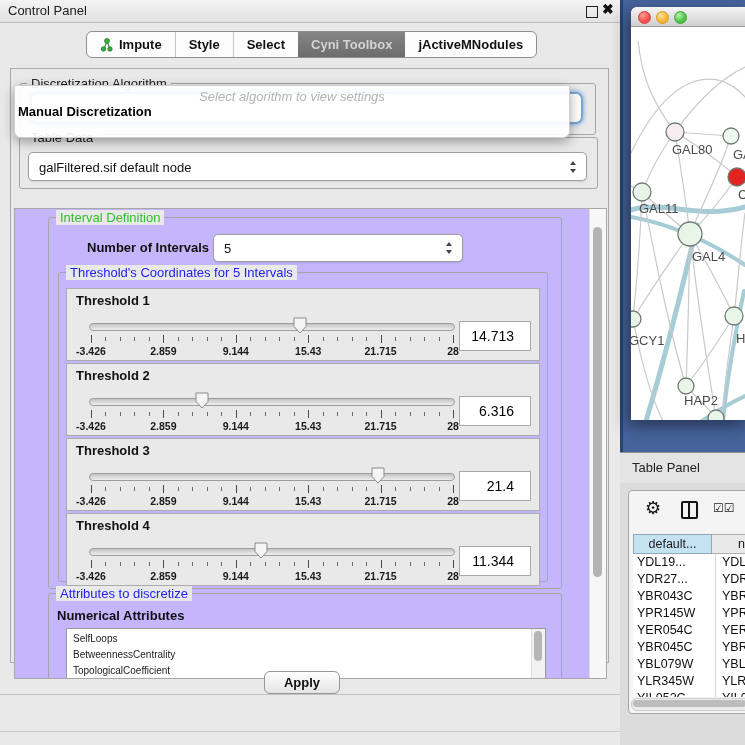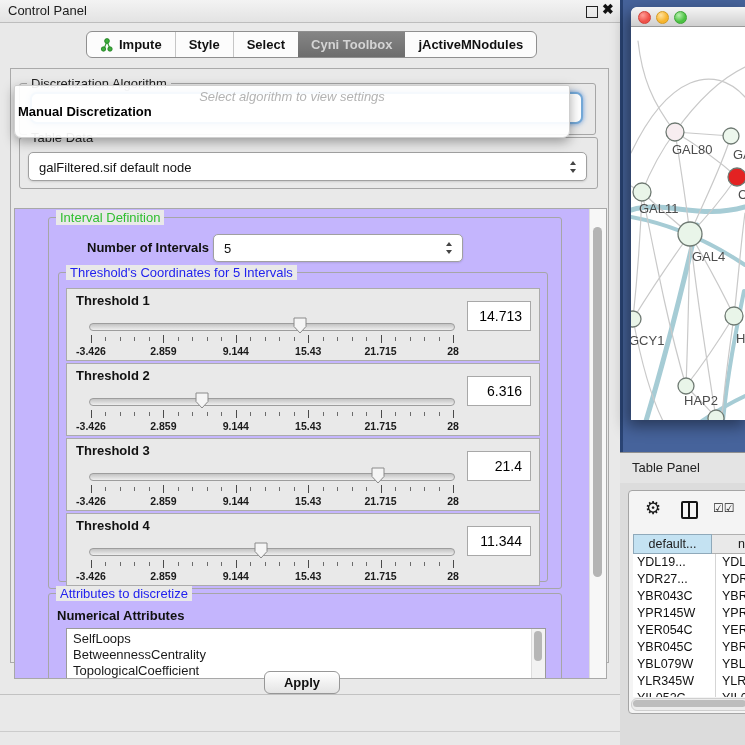--- a/index.html
+++ b/index.html
@@ -68,28 +68,28 @@
   .thr-label{position:absolute;left:9px;top:4px;font-size:13px;font-weight:700;color:#111;}
   .slider-wrap{position:absolute;left:22px;top:34px;width:366px;height:34px;}
   .track{position:absolute;left:0;right:0;top:0;height:6px;border:1px solid #9d9d9d;border-radius:4px;
          background:linear-gradient(#c3c3c3,#efefef);}
   .handle{position:absolute;top:-6px;width:14px;height:17px;margin-left:-7px;z-index:2;}
   .ticks{position:absolute;left:2px;right:2px;top:12px;height:9px;}
   .tick{position:absolute;top:2px;width:1px;height:4px;background:#6b6b6b;}
   .tick.major{top:0;height:8px;background:#4a4a4a;}
   .scale{position:absolute;left:2px;right:2px;top:22px;height:12px;}
   .slbl{position:absolute;transform:translateX(-50%);font-size:10.5px;font-weight:700;color:#1a1a1a;white-space:nowrap;}
-  .value-box{position:absolute;right:8px;top:12px;width:54px;height:28px;background:#fff;border:1px solid #a8a8a8;
-             font-size:14px;color:#000;text-align:right;line-height:28px;padding-right:8px;}
+  .value-box{position:absolute;right:8px;top:32px;width:54px;height:28px;background:#fff;border:1px solid #a8a8a8;
+             font-size:14px;color:#000;text-align:right;line-height:28px;padding-right:16px;}
 
   .attr-group{left:33px;top:384px;width:512px;height:110px;}
   .attr-heading{position:absolute;left:8px;top:14px;font-size:13px;font-weight:700;color:#111;}
   .attr-list{position:absolute;left:17px;top:34px;width:478px;height:56px;background:#fff;border:1px solid #9a9a9a;overflow:hidden;}
   .attr-items{position:absolute;left:6px;top:2px;right:16px;}
-  .attr-item{font-size:13px;color:#1a1a1a;height:16px;line-height:16px;white-space:nowrap;}
+  .attr-item{font-size:10px;color:#1a1a1a;height:16px;line-height:16px;white-space:nowrap;}
   .attr-scroll{position:absolute;right:0;top:0;bottom:0;width:13px;background:#f2f2f2;border-left:1px solid #ddd;}
   .attr-thumb{position:absolute;left:2px;top:2px;width:8px;height:30px;border-radius:4px;background:#b6b6b6;}
 
   .apply-btn{left:264px;top:671px;width:74px;height:21px;background:linear-gradient(#ffffff,#e4e4e4);
              border:1px solid #979797;border-radius:6px;font-size:13px;font-weight:600;color:#111;
              text-align:center;line-height:21px;}
   .hline1{left:0;top:694px;width:620px;border-top:1px solid #c2c2c2;}
   .hline2{left:0;top:731px;width:620px;border-top:1px solid #cccccc;}
 
   .bottom-tabs{left:141px;top:703px;height:23px;display:inline-flex;align-items:stretch;

